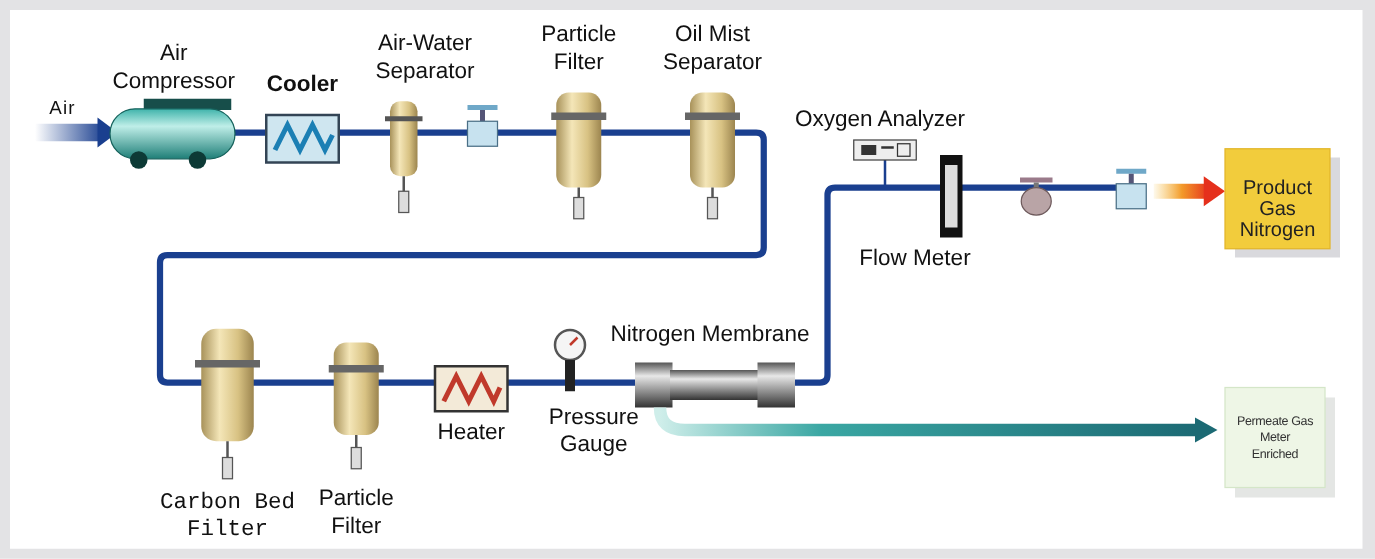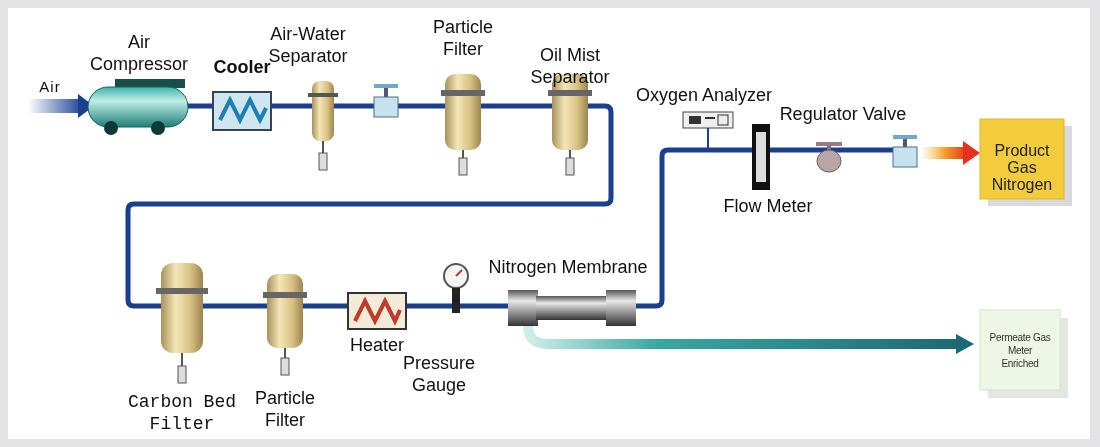--- a/index.html
+++ b/index.html
@@ -168,35 +168,34 @@
   <g>
     <rect x="980" y="310" width="80" height="80" fill="#e4e6e4"></rect>
     <rect x="972" y="302" width="80" height="80" fill="#eef6e6" stroke="#d4e6c8"></rect>
   </g>
 </svg>
 
 <div class="lbl" style="left:22px;top:68px;width:40px;font-size:15px;letter-spacing:1px;">Air</div>
 <div class="lbl" style="left:64px;top:23px;width:134px;">Air
 Compressor</div>
 <div class="lbl" style="left:196px;top:48px;width:76px;font-weight:bold;">Cooler</div>
-<div class="lbl" style="left:248px;top:15px;width:104px;">Air-Water
+<div class="lbl" style="left:280px;top:15px;width:104px;">Air-Water
 Separator</div>
 <div class="lbl" style="left:410px;top:8px;width:90px;">Particle
 Filter</div>
-<div class="lbl" style="left:510px;top:8px;width:104px;margin-top:28px;">Oil Mist
+<div class="lbl" style="left:510px;top:8px;width:104px;">Oil Mist
 Separator</div>
 <div class="lbl" style="left:616px;top:76px;width:160px;">Oxygen Analyzer</div>
-<div class="lbl" style="left:760px;top:95px;width:150px;">Regulator Valve</div>
-<div class="lbl" style="left:708px;top:187px;width:104px;">Flow Meter</div>
+<div class="lbl" style="left:672px;top:187px;width:104px;">Flow Meter</div>
 <div class="lbl" style="left:116px;top:383px;width:116px;font-family:Liberation Mono, monospace;">Carbon Bed
 Filter</div>
 <div class="lbl" style="left:232px;top:379px;width:90px;">Particle
 Filter</div>
 <div class="lbl" style="left:330px;top:326px;width:78px;">Heater</div>
-<div class="lbl" style="left:386px;top:314px;width:90px;margin-top:30px;">Pressure
+<div class="lbl" style="left:422px;top:314px;width:90px;">Pressure
 Gauge</div>
 <div class="lbl" style="left:468px;top:248px;width:184px;">Nitrogen Membrane</div>
 
 <div class="box-lbl" style="left:972px;top:111px;width:84px;height:96px;font-size:16px;line-height:17px;color:#222;">Product
 Gas
 Nitrogen</div>
 <div class="box-lbl" style="left:972px;top:302px;width:80px;height:80px;font-size:10px;line-height:13px;color:#333;letter-spacing:-0.3px;">Permeate Gas
 Meter
 Enriched</div>
 </div>

